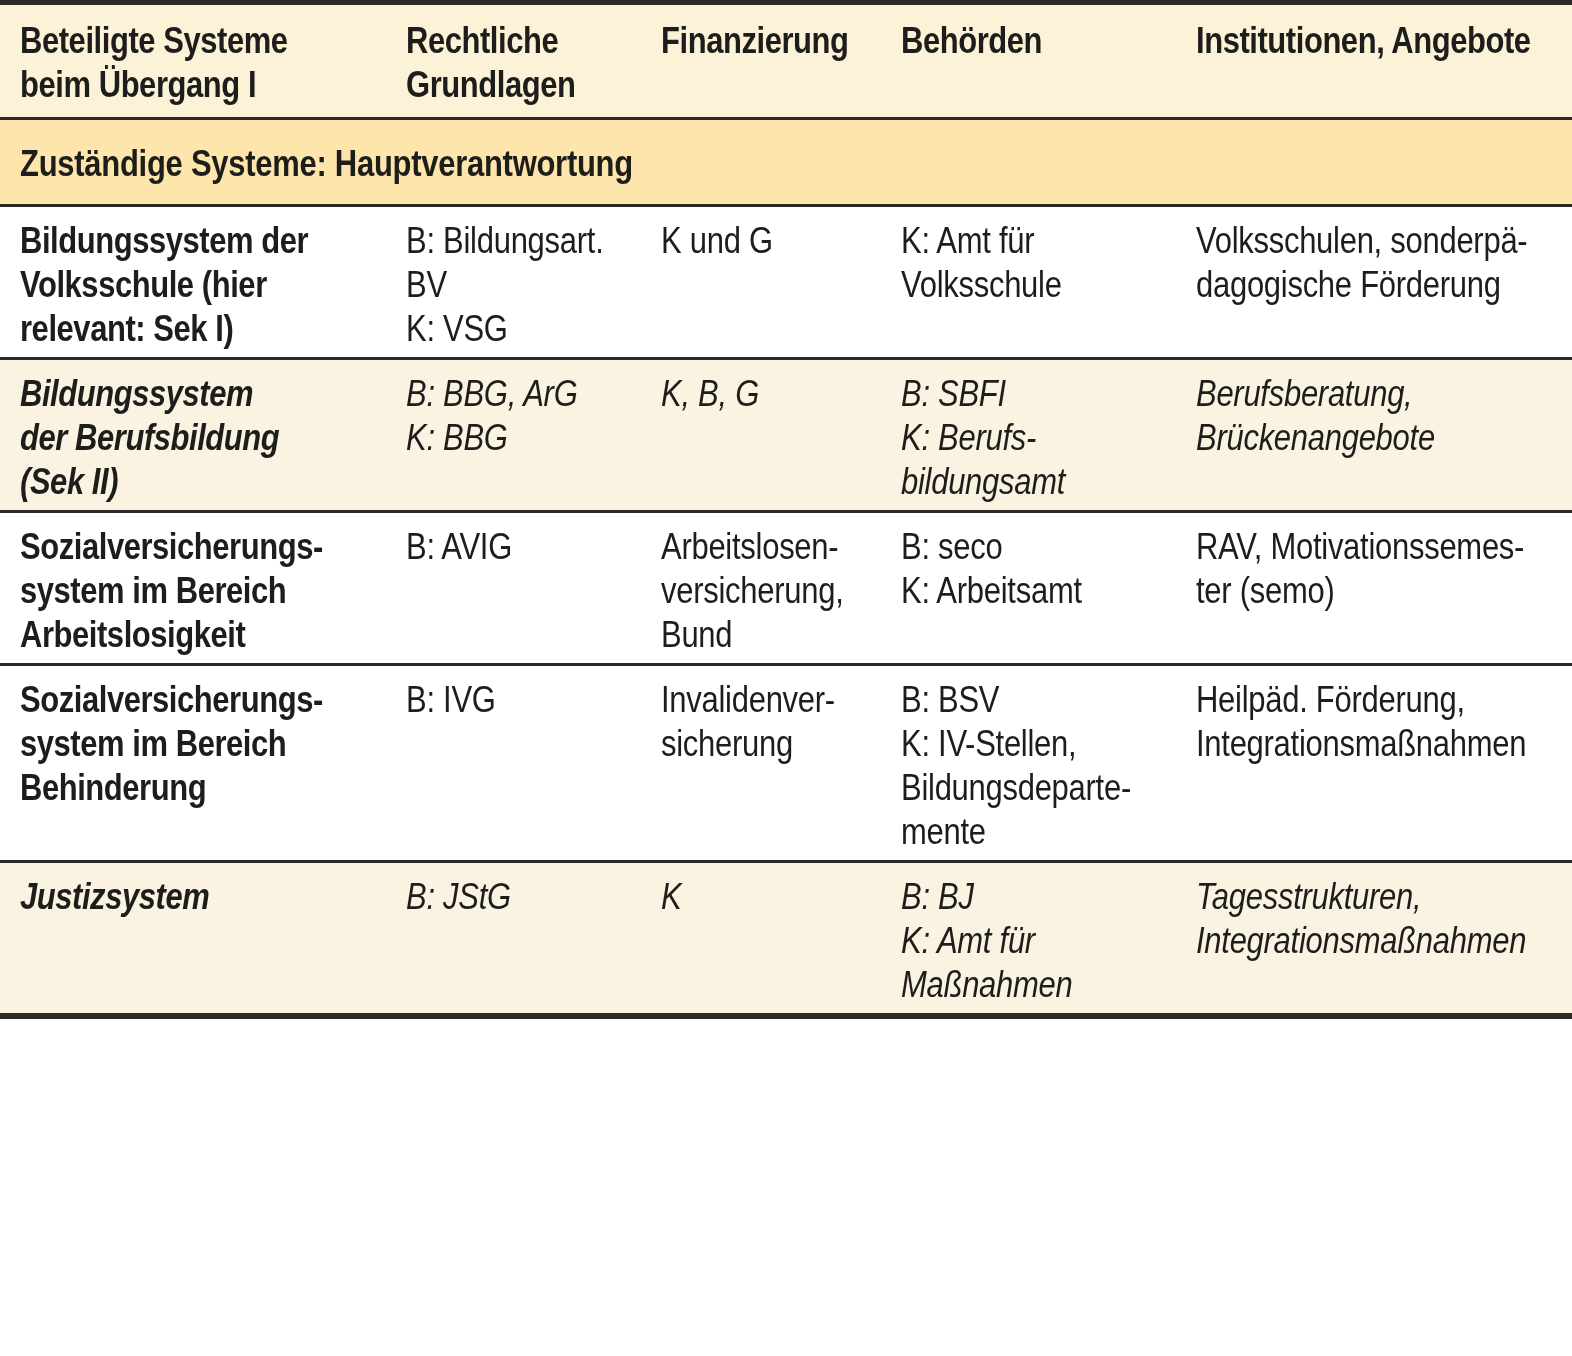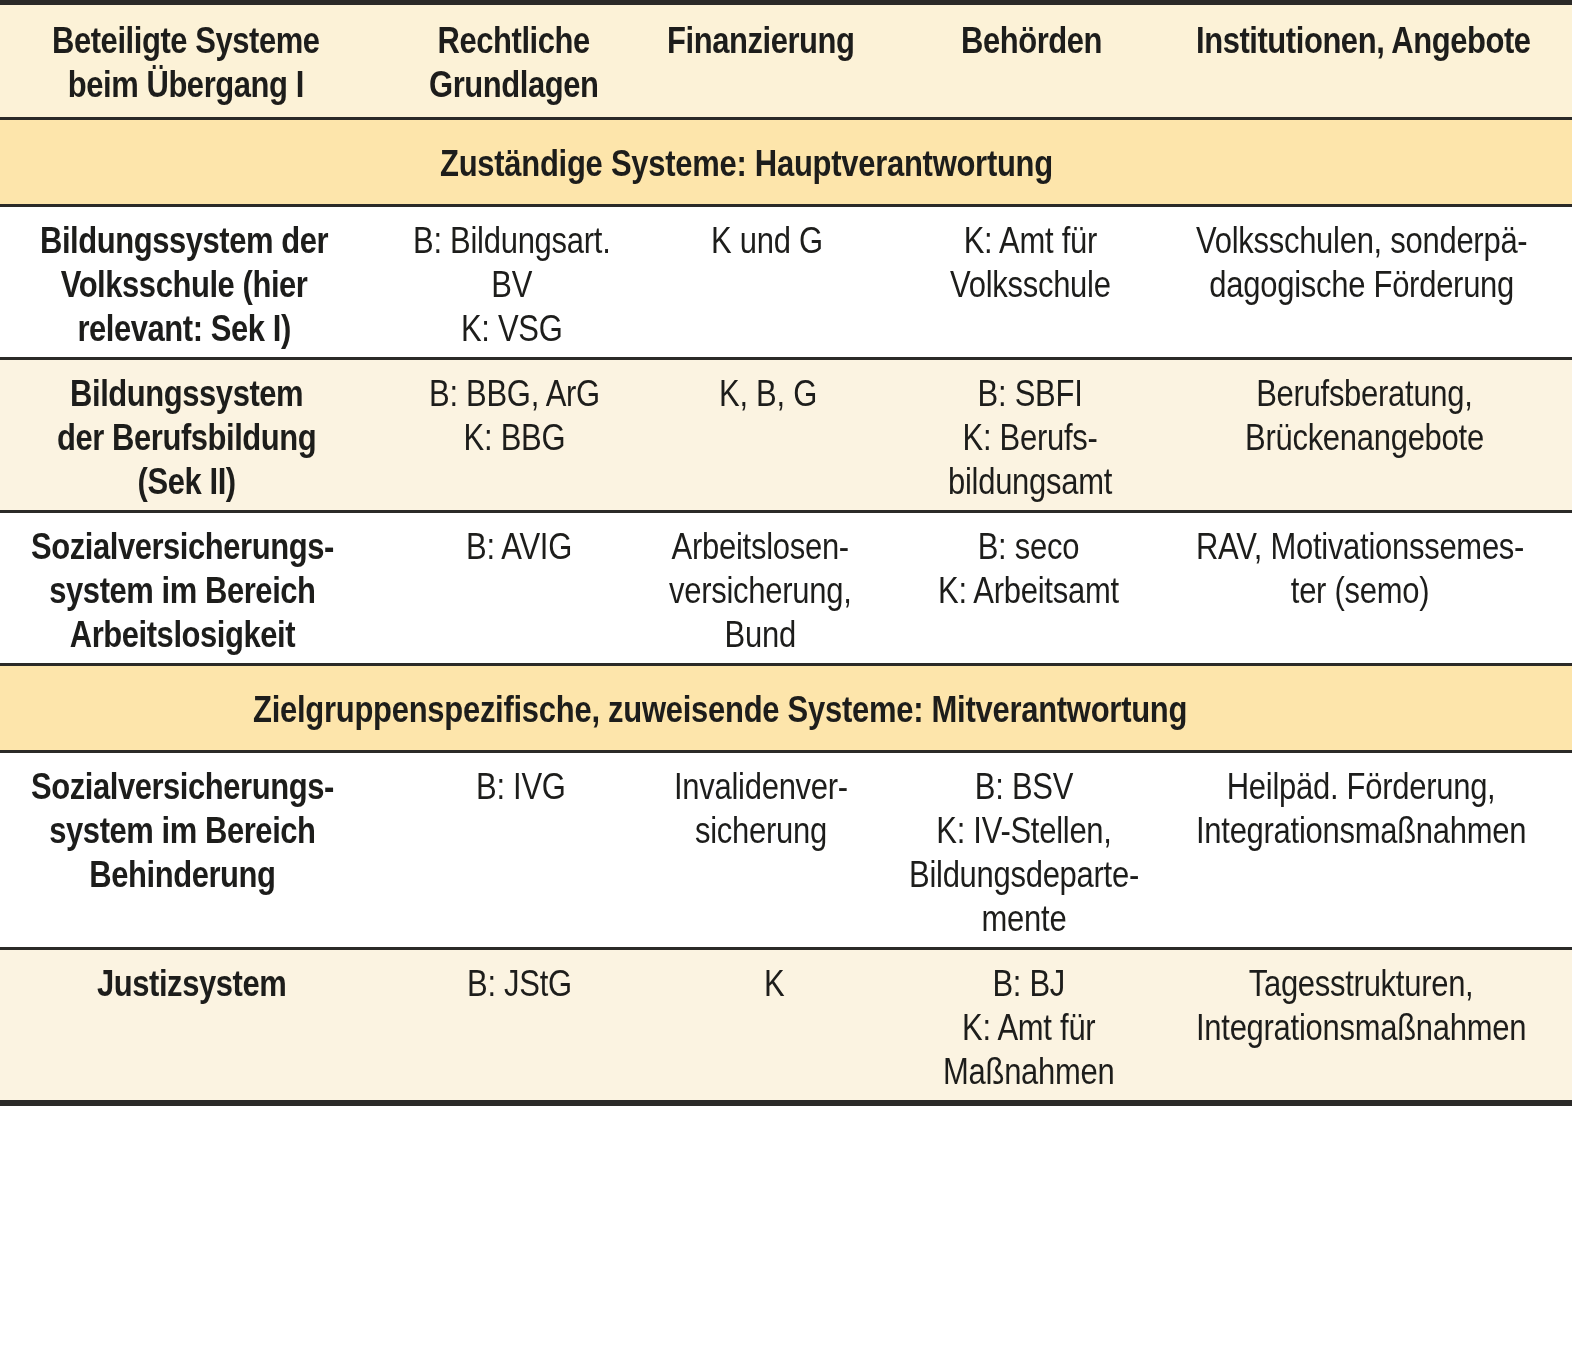--- a/index.html
+++ b/index.html
@@ -28,41 +28,41 @@
     border-bottom:6px solid var(--rule);
   }
   col.c1{width:395px;}
   col.c2{width:255px;}
   col.c3{width:240px;}
   col.c4{width:295px;}
   col.c5{width:387px;}
   tr + tr{border-top:3px solid var(--rule);}
   td,th{
     vertical-align:top;
-    text-align:center;
+    text-align:left;
     padding:12px 0 6px 11px;
     font-size:36px;
     line-height:44px;
     font-weight:normal;
   }
   td:first-child,th:first-child{padding-left:20px;}
   .txt{
     display:inline-block;
     white-space:pre;
     transform:scaleX(0.86);
     transform-origin:0 0;
     letter-spacing:-0.3px;
   }
   .bold .txt, th .txt{font-weight:bold;letter-spacing:-0.5px;}
   tr.head-row{background:var(--header-bg);}
   tr.head-row th{padding-top:14px;padding-bottom:10px;}
   tr.band-row{background:var(--band-bg);}
   tr.band-row td{padding-top:22px;padding-bottom:18px;font-weight:bold;}
   tr.row-white{background:var(--row-white-bg);margin-left:12px;}
-  tr.row-cream{background:var(--row-cream-bg);}
+  tr.row-cream{background:var(--row-cream-bg);font-style:italic;}
 </style>
 </head>
 <body>
 
 <table class="sys-table">
   <colgroup>
     <col class="c1">
       <col class="c2">
       <col class="c3">
       <col class="c4">
@@ -119,23 +119,20 @@
     <td><span class="txt">B: AVIG</span></td>
     <td><span class="txt">Arbeitslosen-
 versicherung,
 Bund</span></td>
     <td><span class="txt">B: seco
 K: Arbeitsamt</span></td>
     <td><span class="txt">RAV, Motivationssemes-
 ter (semo)</span></td>
   </tr>
 
-  <tr class="band-row">
-    <td colspan="5"><span class="txt">Zielgruppenspezifische, zuweisende Systeme: Mitverantwortung</span></td>
-  </tr>
 
   <tr class="row-white">
     <td class="bold"><span class="txt">Sozialversicherungs-
 system im Bereich
 Behinderung</span></td>
     <td><span class="txt">B: IVG</span></td>
     <td><span class="txt">Invalidenver-
 sicherung</span></td>
     <td><span class="txt">B: BSV
 K: IV-Stellen,

